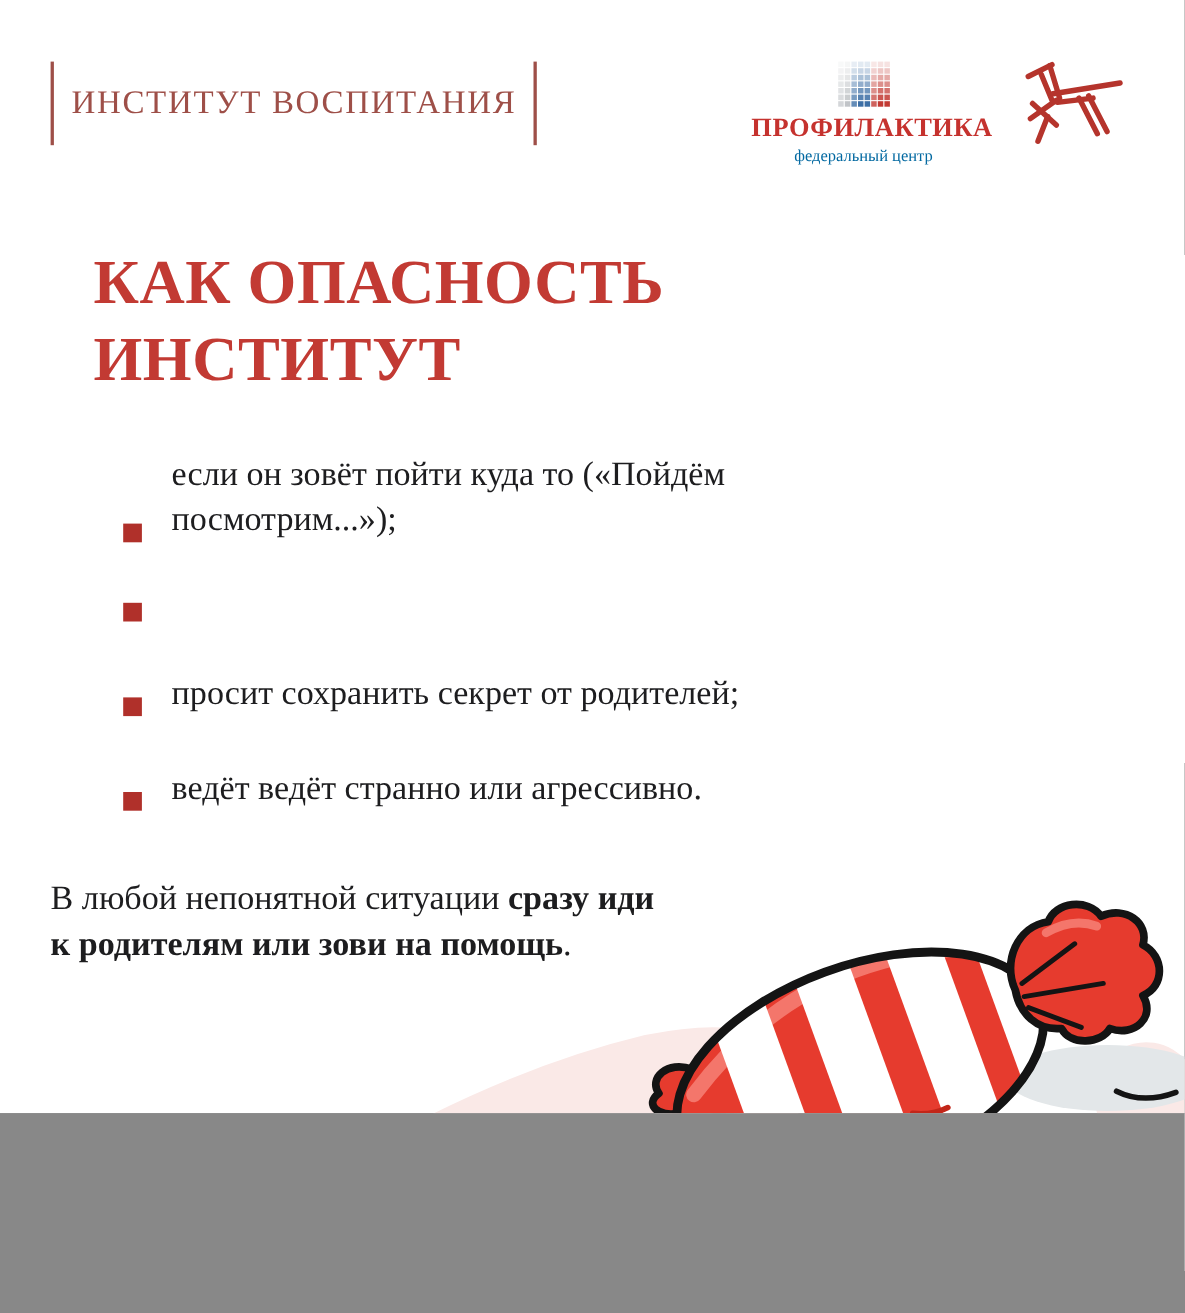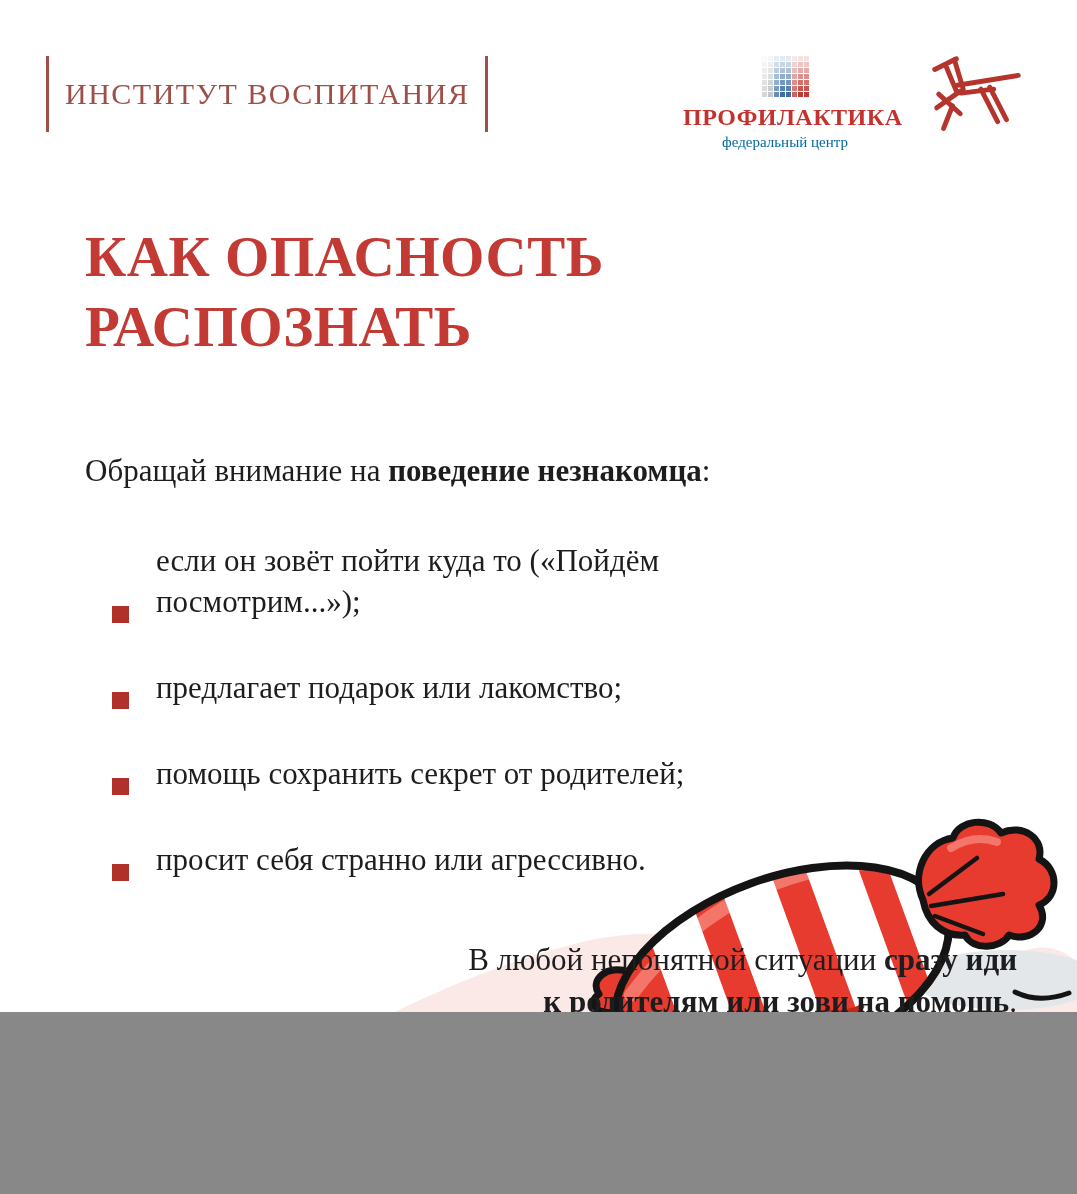--- a/index.html
+++ b/index.html
@@ -53,23 +53,23 @@
     margin-bottom:45px;
   }
   .bullet-square{
     flex:0 0 auto;width:17px;height:17px;margin-top:10px;
     background:#b0302a;
   }
   .item-text{
     font-size:31px;line-height:1.32;white-space:pre-line;
   }
   .footer-note{
-    margin:58px 60px 0 118px;
+    margin:58px 60px 0 46px;
     font-size:31px;line-height:1.36;white-space:pre-line;
-    position:relative;z-index:2;text-align:right;
+    position:relative;z-index:2;
   }
   
   .decor-blobs{position:absolute;left:0;top:0;width:1077px;height:1194px;z-index:0;pointer-events:none;}
   .candy{position:absolute;right:0;bottom:0;width:500px;height:200px;z-index:1;pointer-events:none;}
   .content{position:relative;z-index:2;}
 </style>
 </head>
 <body>
 
 <div class="page">
@@ -168,42 +168,40 @@
             <path d="M31 58 L22 81"></path>
             <path d="M60 41 L77 74"></path>
             <path d="M69 39 L86 72"></path>
           </g>
         </svg>
       </div>
     </div>
 
     <h1 class="main-title">
       <span>КАК ОПАСНОСТЬ</span>
-      <span>РАСПОЗНАТЬ</span>
+      <span>ИНСТИТУТ</span>
     </h1>
 
-    <p class="intro"><span>Обращай внимание на </span><b>поведение незнакомца</b><span>:</span></p>
 
     <ul class="danger-list">
       <li>
         <span class="bullet-square"></span>
         <span class="item-text">если он зовёт пойти куда то («Пойдём
 посмотрим...»);</span>
       </li>
       <li>
         <span class="bullet-square"></span>
-        <span class="item-text">предлагает подарок или лакомство;</span>
-      </li>
-      <li>
-        <span class="bullet-square"></span>
-        <span class="item-text">помощь сохранить секрет от родителей;</span>
-      </li>
-      <li>
-        <span class="bullet-square"></span>
-        <span class="item-text">просит себя странно или агрессивно.</span>
+      </li>
+      <li>
+        <span class="bullet-square"></span>
+        <span class="item-text">просит сохранить секрет от родителей;</span>
+      </li>
+      <li>
+        <span class="bullet-square"></span>
+        <span class="item-text">ведёт ведёт странно или агрессивно.</span>
       </li>
     </ul>
 
     <p class="footer-note"><span>В любой непонятной ситуации </span><b>сразу иди
 к родителям или зови на помощь</b><span>.</span></p>
   </div>
 
   <svg class="candy" viewBox="0 0 500 200" aria-hidden="true">
     <defs>
       <clipPath id="bodyClip">

